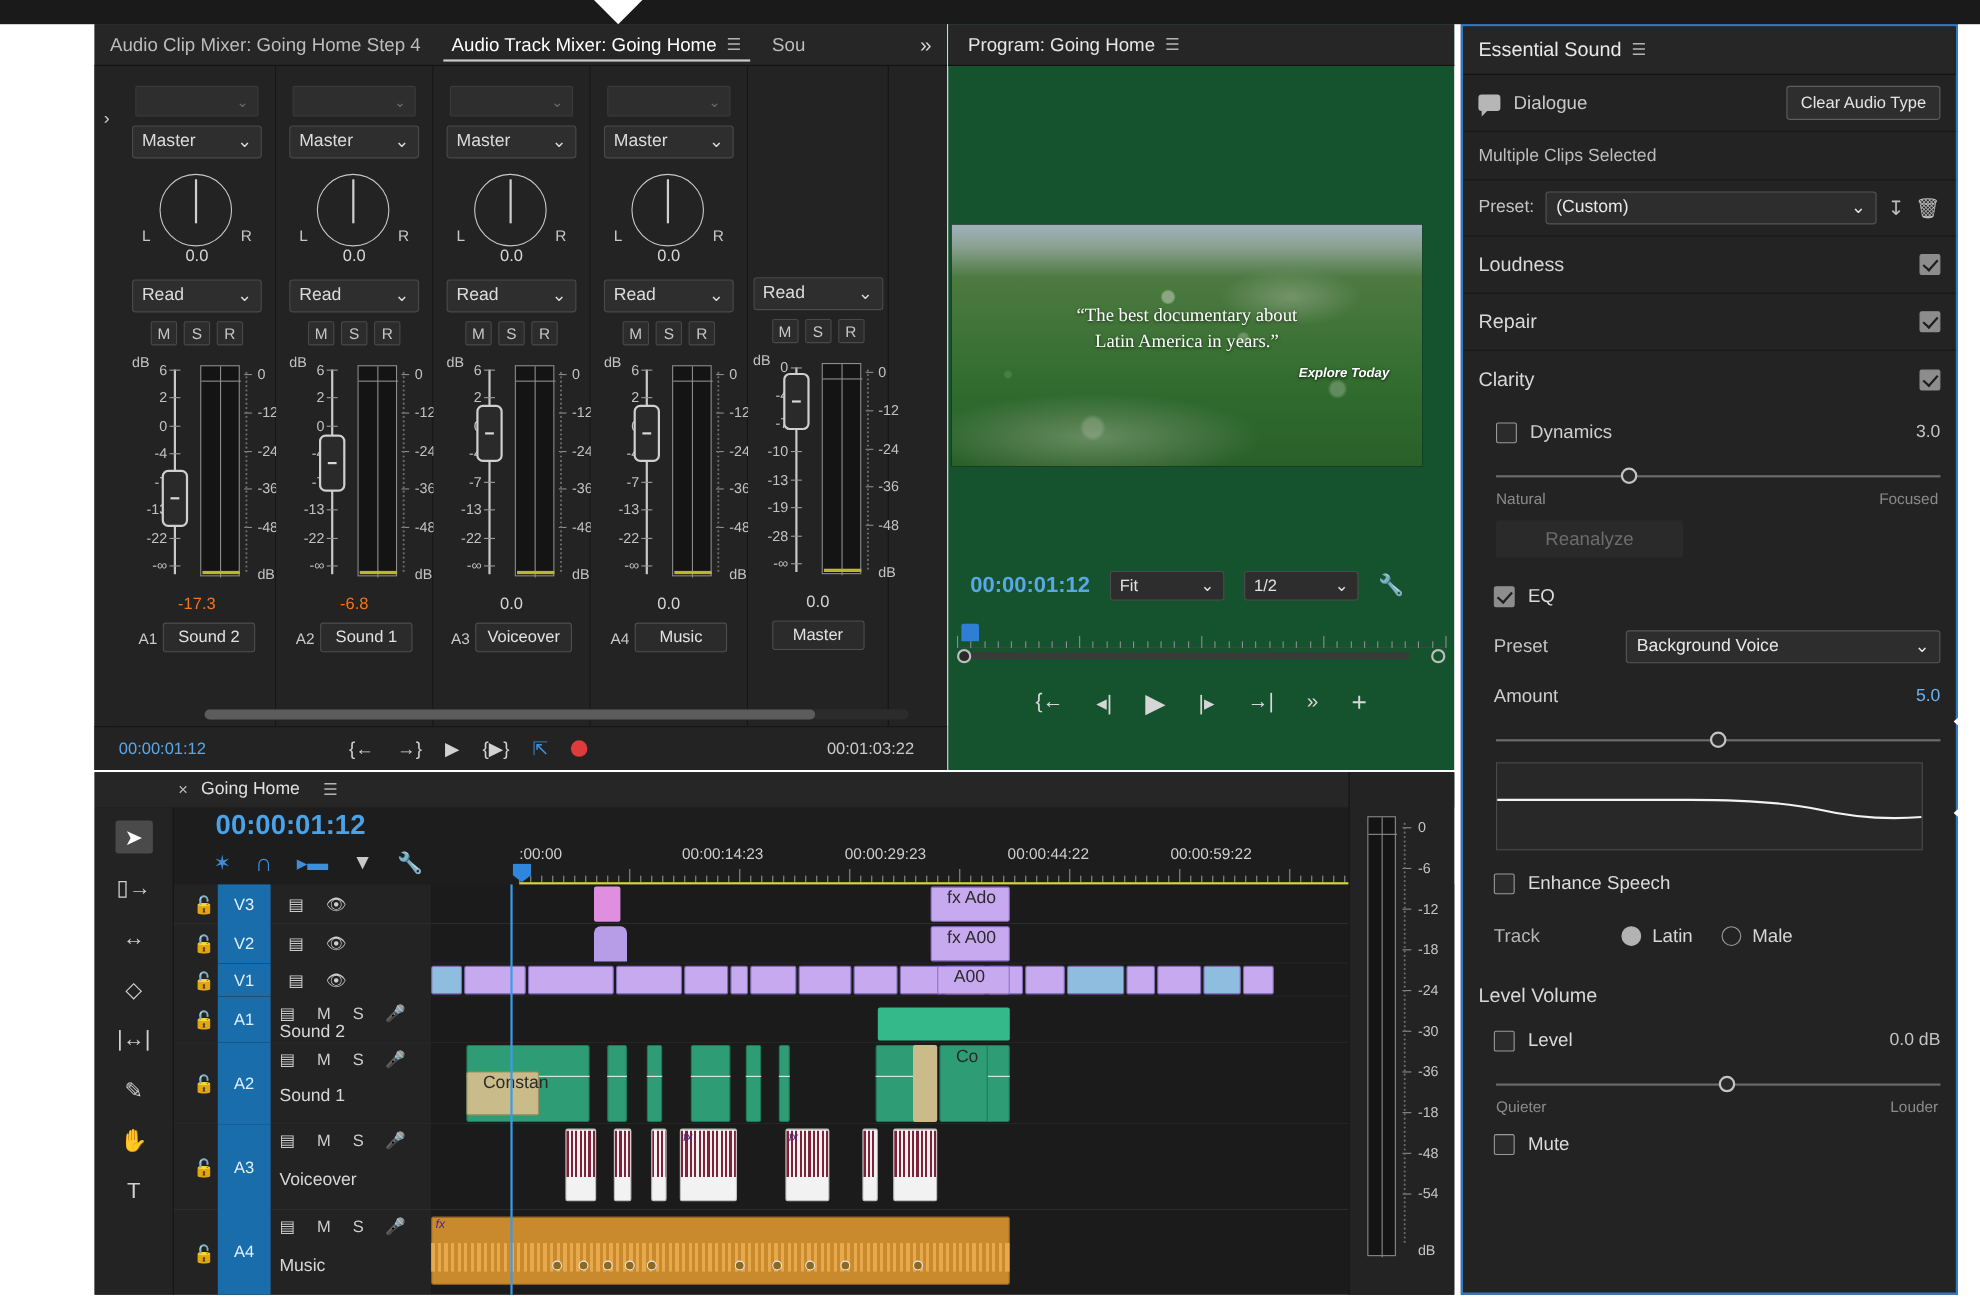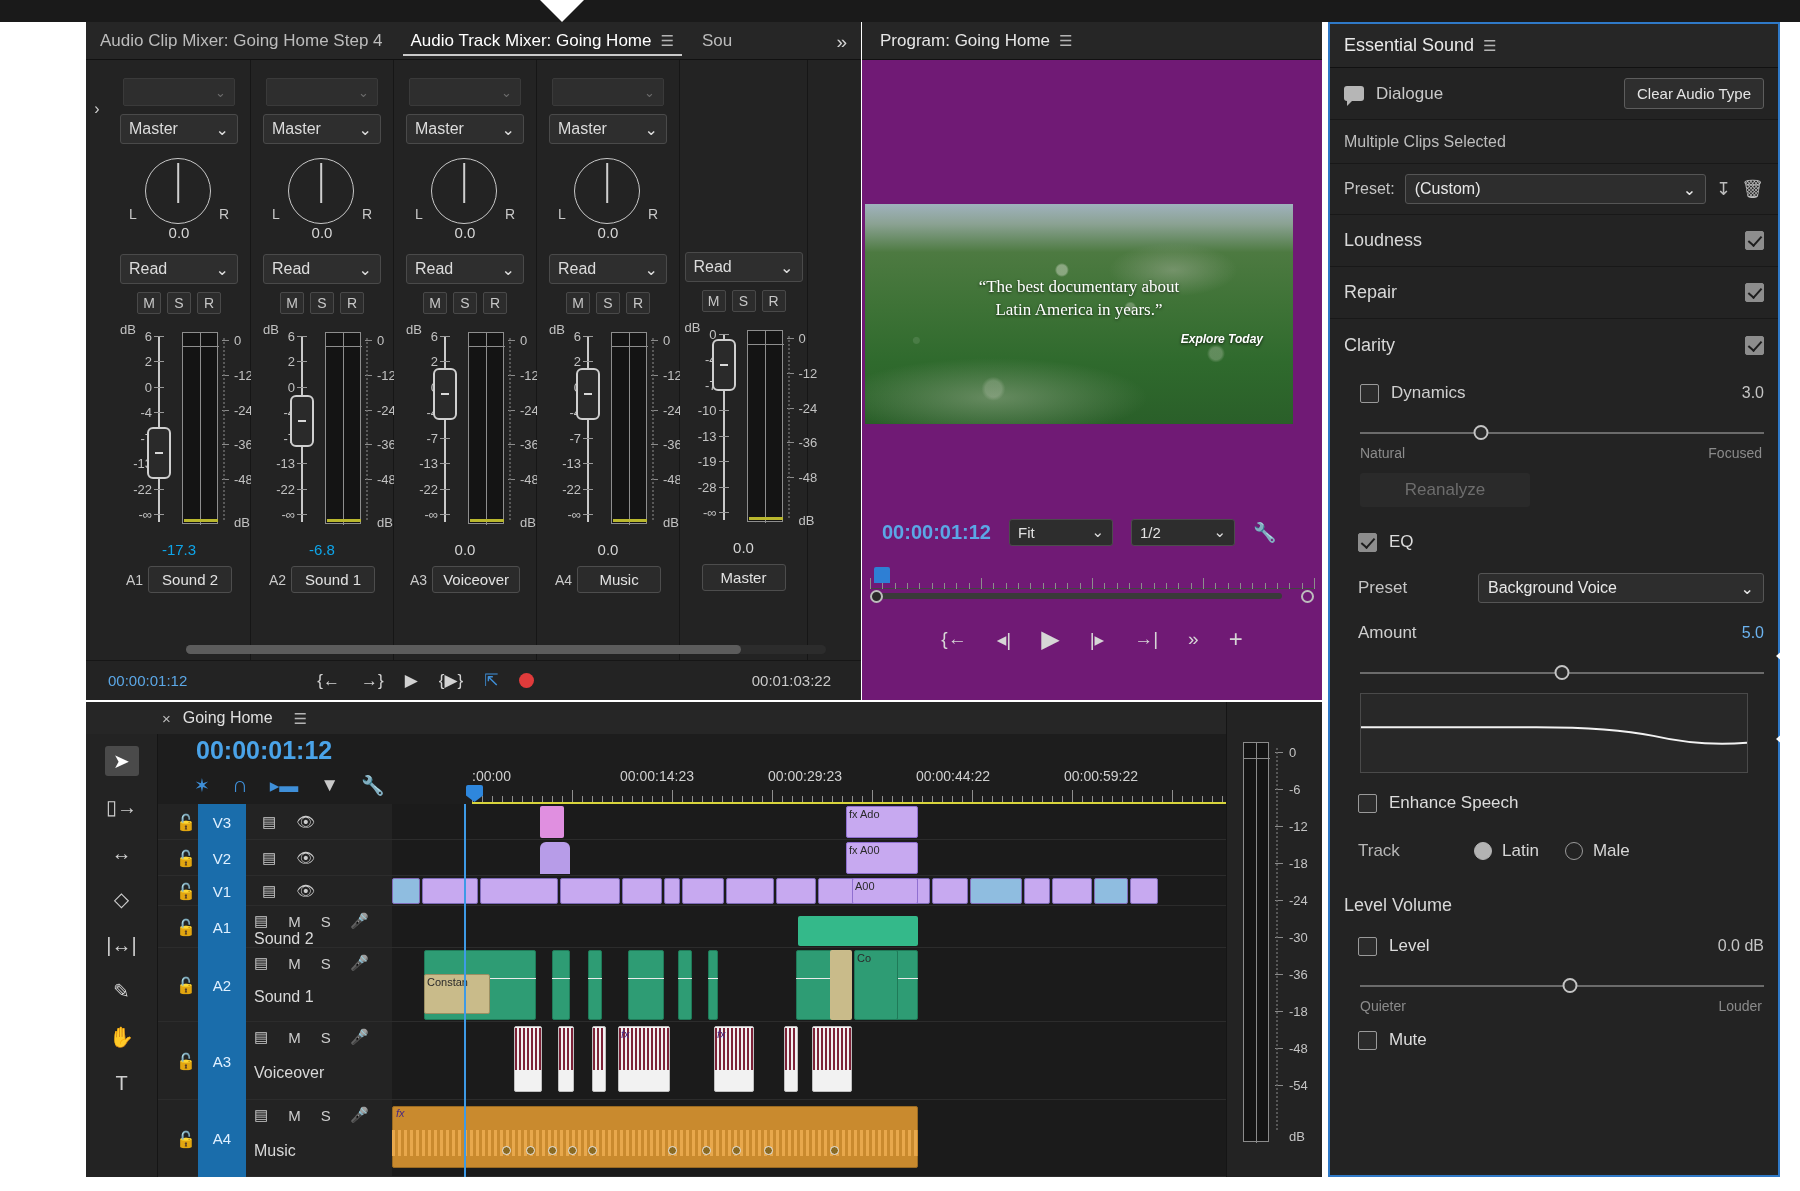--- a/index.html
+++ b/index.html
@@ -121,21 +121,21 @@
     position:absolute; left:0; top:0; width:36px; height:192px; background:#141414;
     border:1px solid #8e8e8e;
   }
   .meter-split { position:absolute; left:17px; top:0; width:1px; height:192px; background:#8e8e8e; }
   .meter-head { position:absolute; left:0; top:0; width:36px; height:14px; border-bottom:1px solid #8e8e8e; }
   .meter-yellow { position:absolute; left:1px; bottom:1px; width:34px; height:3px; background:#b9b72e; }
   .meter-scale { position:absolute; left:40px; top:0; width:42px; height:192px; }
   .mtick { position:absolute; left:0; width:7px; height:1px; background:#8c8c8c; }
   .mdot { position:absolute; left:1px; width:2px; height:2px; background:#6d6d6d; border-radius:50%; }
   .mlabel { position:absolute; left:12px; color:#c2c2c2; font-size:13px; transform:translateY(-50%); }
-  .strip-val { color:#0ea5e9; font-size:15px; margin-top:12px; }
+  .strip-val { color:#f97316; font-size:15px; margin-top:12px; }
   .strip-val.zero { color:#d4d4d4; }
   .strip-name-row { display:flex; align-items:center; gap:5px; margin-top:8px; }
   .strip-num { color:#c9c9c9; font-size:14px; }
   .strip-name {
     background:#2b2b2b; border:1px solid #4d4d4d; border-radius:3px; color:#e2e2e2;
     font-size:15px; padding:4px 10px; min-width:84px; text-align:center;
   }
 
   .mixer-hscroll {
     position:absolute; left:100px; bottom:46px; width:640px; height:9px;
@@ -145,21 +145,21 @@
   .mixer-footer {
     position:absolute; left:0; bottom:0; width:775px; height:40px; background:#232323;
     display:flex; align-items:center; border-top:1px solid #161616;
   }
   .mf-tc { color:#5ba7e6; font-size:15px; margin-left:22px; }
   .mf-tc.right { color:#c9c9c9; margin-left:auto; margin-right:30px; }
   .mf-icons { display:flex; gap:21px; margin-left:130px; align-items:center; color:#d2d2d2; font-size:17px; }
   .rec-dot { width:15px; height:15px; border-radius:50%; background:#e03b3b; }
 
   
-  #program { left: 862px; top: 22px; width: 460px; height: 678px; background:#701a75; }
+  #program { left: 862px; top: 22px; width: 460px; height: 678px; background:#14532d; }
   .prog-tab {
     height:38px; background:#262626; display:flex; align-items:center; padding-left:18px;
     color:#e6e6e6; font-size:17px; border-bottom:1px solid #111;
   }
   .prog-video {
     position:absolute; left:3px; top:182px; width:428px; height:220px; background:#0b0b0b;
     overflow:hidden;
   }
   .vid-img {
     position:absolute; inset:0;
@@ -304,21 +304,21 @@
   .lock { position:absolute; left:18px; color:#c4c4c4; font-size:16px; }
   .tnum {
     position:absolute; left:40px; width:48px; background:#1a6dab; color:#dff0ff; font-size:15px;
     display:flex; align-items:center; justify-content:center;
   }
   .trk-name { position:absolute; left:96px; color:#d8d8d8; font-size:16px; }
   .trk-ctl { position:absolute; display:flex; gap:20px; align-items:center; color:#cdcdcd; font-size:15px; }
   .trk-body { position:absolute; left:234px; top:0; right:0; bottom:0; background:#1b1b1b; }
   .playline { position:absolute; left:234px; top:0; bottom:0; width:2px; background:#3e9ae6; z-index:20; }
   .clip { position:absolute; border-radius:2px; }
-  .clip-label { position:absolute; left:2px; top:1px; font-size:11px; color:#2a2a2a; }
+  .clip-label { position:absolute; left:14px; top:1px; font-size:16px; color:#2a2a2a; }
   .keyframe { position:absolute; width:9px; height:9px; border:1.6px solid #e8e8e8; border-radius:50%; background:#8a6a22; }
   .tl-right-dots { position:absolute; right:6px; width:9px; height:9px; border:1.6px solid #b9b9b9; border-radius:50%; }
 
   
   #tlmeter { left:1226px; top:702px; width:96px; height:475px; background:#232323; border-left:1px solid #151515; }
   .tlm-bars { position:absolute; left:16px; top:40px; width:26px; height:400px; background:#141414; border:1px solid #8b8b8b;}
   .tlm-split { position:absolute; left:12px; top:0; width:1px; height:400px; background:#8b8b8b;}
   .tlm-head { position:absolute; left:0; top:0; width:26px; height:16px; border-bottom:1px solid #8b8b8b;}
   .tlm-scale { position:absolute; left:48px; top:40px; width:46px; height:400px; }
   .tlm-scale i { position:absolute; left:0; width:8px; height:1px; background:#8b8b8b; }

